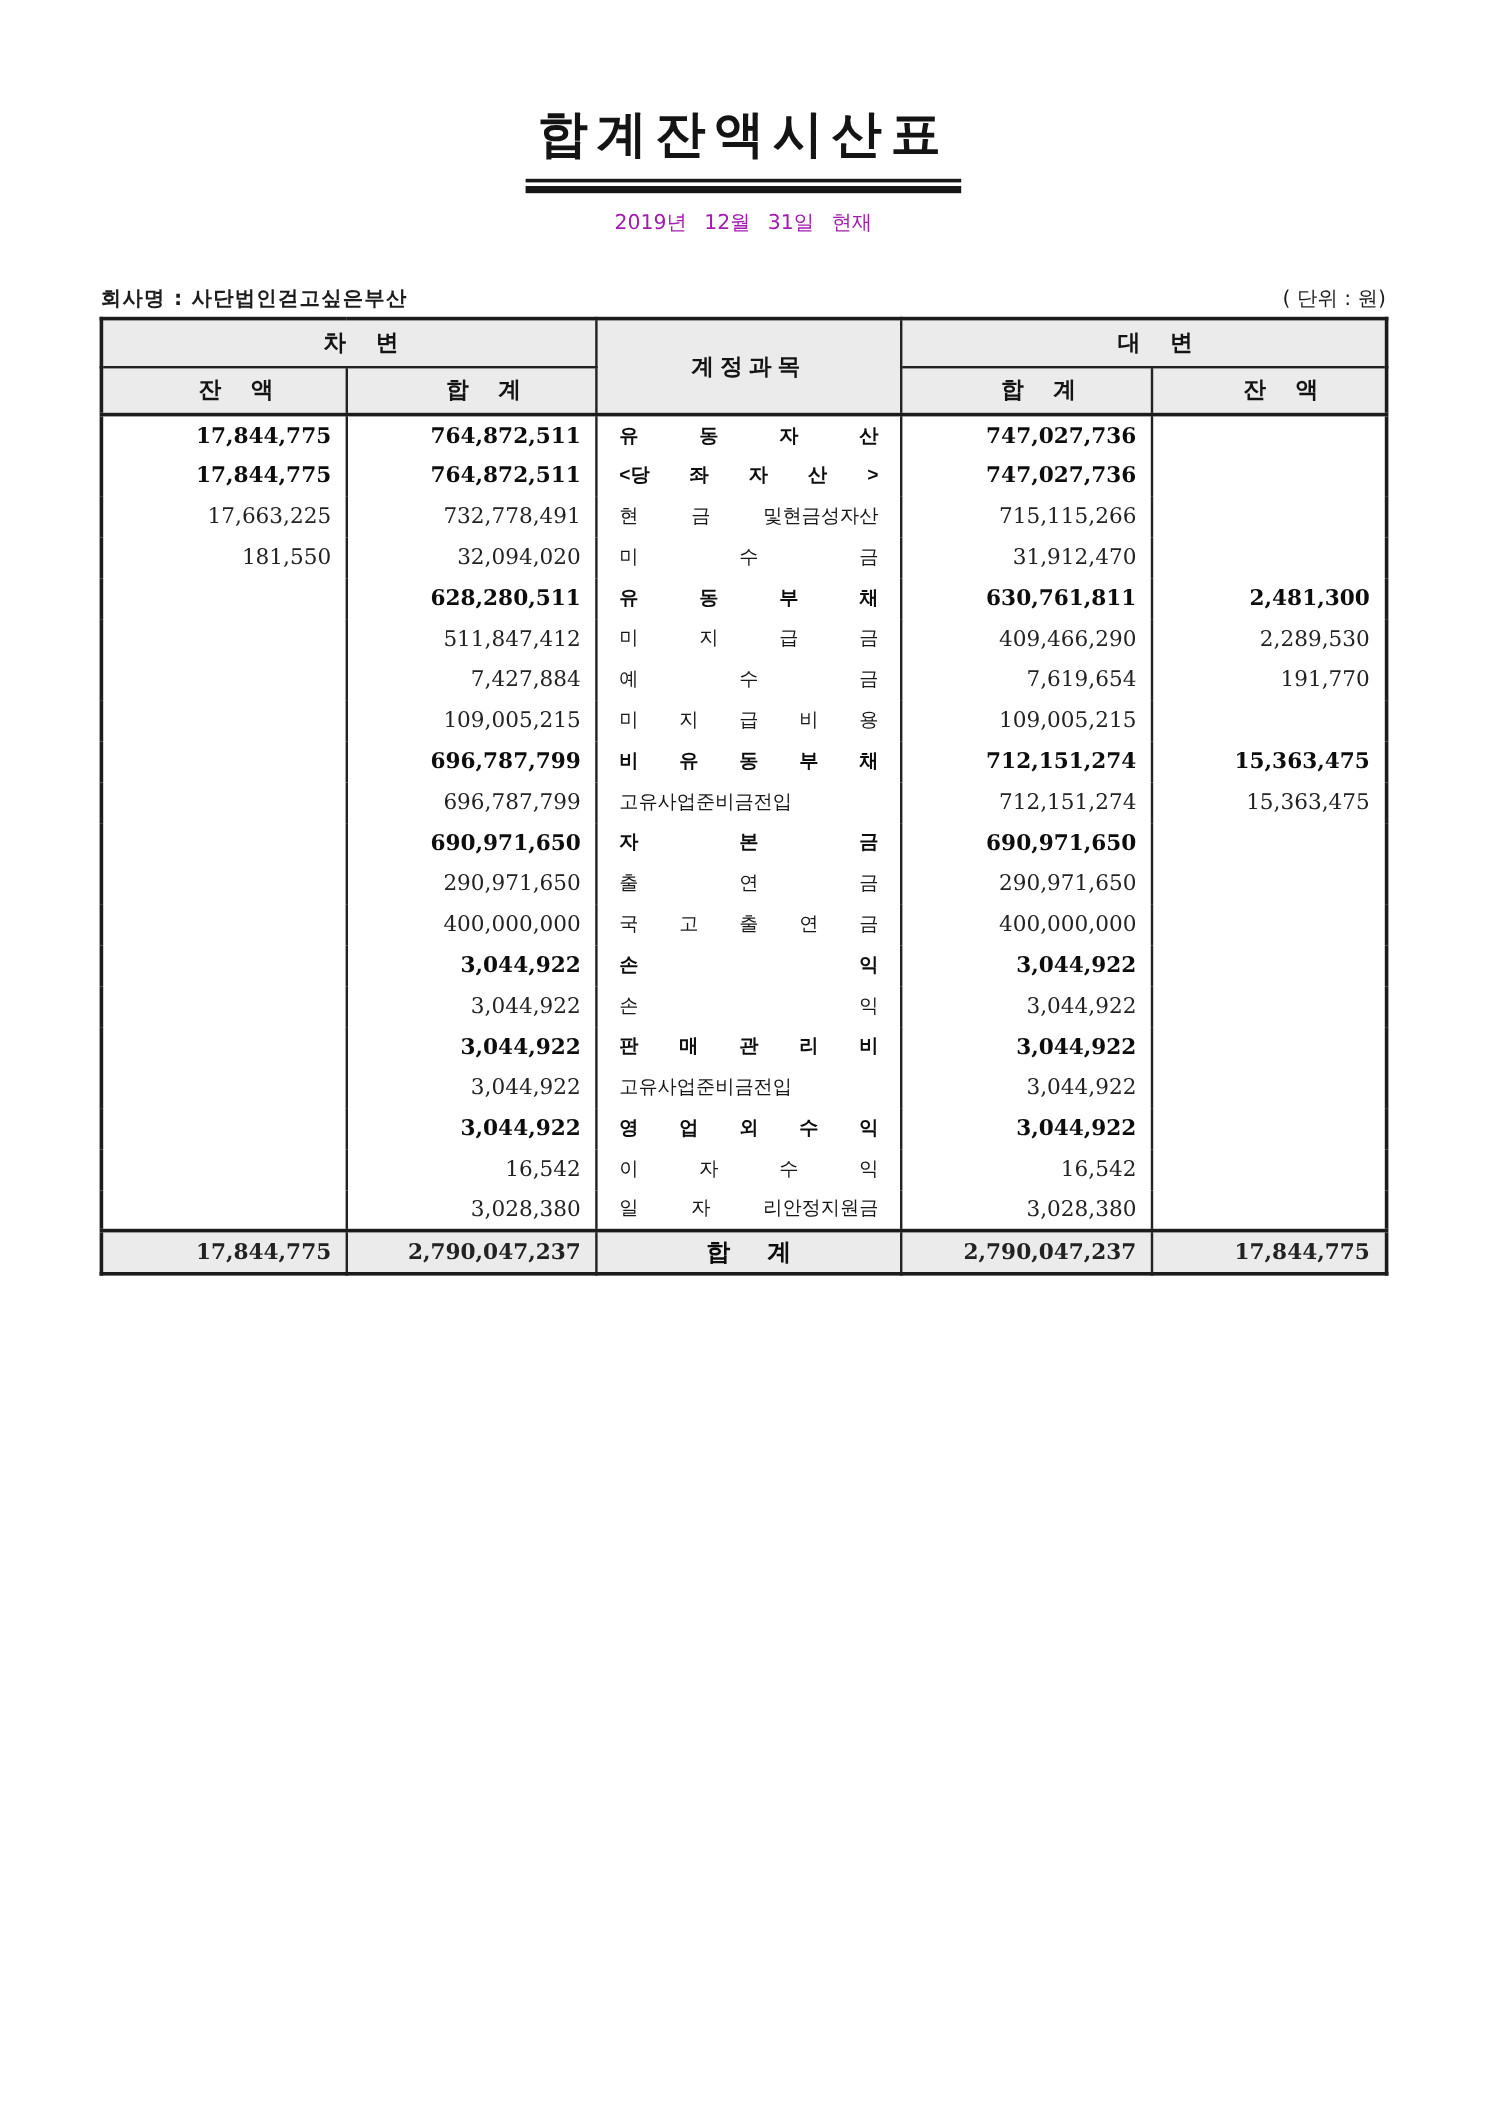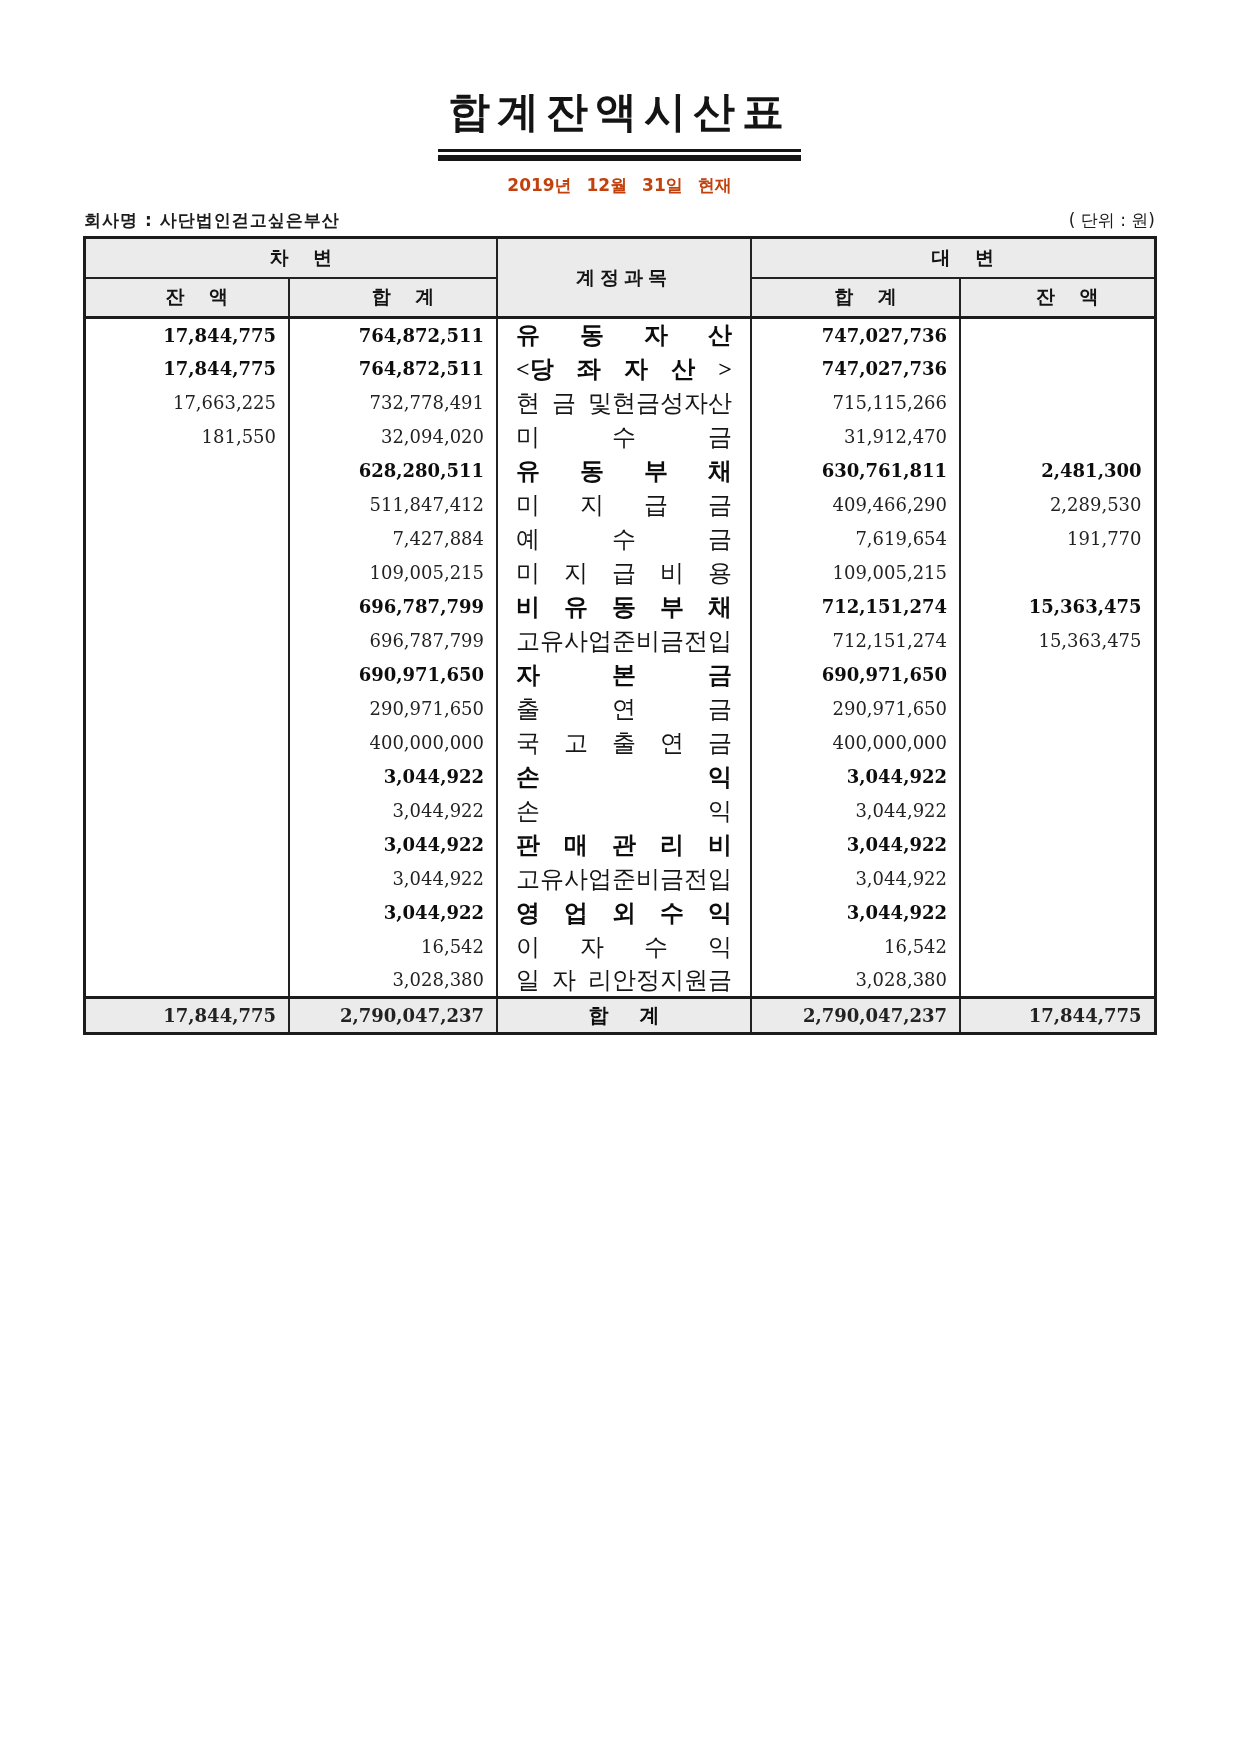--- a/index.html
+++ b/index.html
@@ -23,27 +23,27 @@
     color: #141414;
     padding: 0 10px 9px 10px;
     border-bottom: 3px solid #161616;
     white-space: nowrap;
   }
   .title-thick { height: 6px; background: #161616; margin-top: 3px; }
   .date-line {
     text-align: center;
     margin-top: 13px;
     font-size: 17px;
-    font-weight: 700;
+    font-weight: 400;
     word-spacing: 9px;
-    color: #c2410c;
+    color: #a21caf;
   }
   .meta-row {
     width: 1071px;
-    margin: 12px auto 0 auto;
+    margin: 40px auto 0 auto;
     display: flex;
     justify-content: space-between;
     align-items: flex-end;
     font-size: 17px;
     padding-bottom: 4px;
   }
   .company { font-weight: 600; letter-spacing: 1px; color: #1c1c1c; }
   .unit { font-weight: 400; color: #1c1c1c; }
   table.tb {
     width: 1071px;
@@ -81,22 +81,22 @@
   }
   td.num {
     font-family: "DejaVu Serif", "Liberation Serif", serif;
     font-size: 18px;
     text-align: right;
     padding-right: 12px;
     color: #222;
     white-space: nowrap;
   }
   td.acct {
-    font-family: Liberation Serif, serif;
-    font-size: 24px;
+    font-family: Liberation Sans, sans-serif;
+    font-size: 16px;
     color: #161616;
     padding: 0 18px;
     text-align: justify;
     text-align-last: justify;
     white-space: nowrap;
   }
   tr.bold td { font-weight: 700; color: #0d0d0d; }
   tfoot { border-top: 3px solid #1c1c1c; }
   tfoot td {
     background: #ebebeb;

